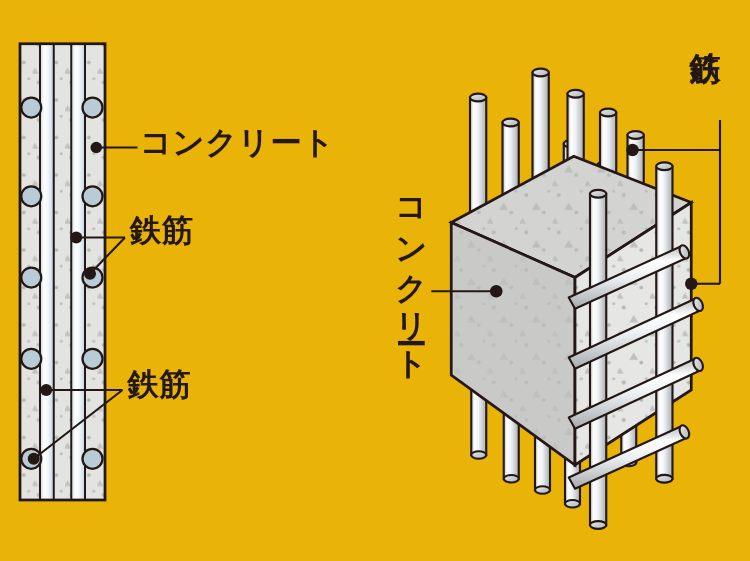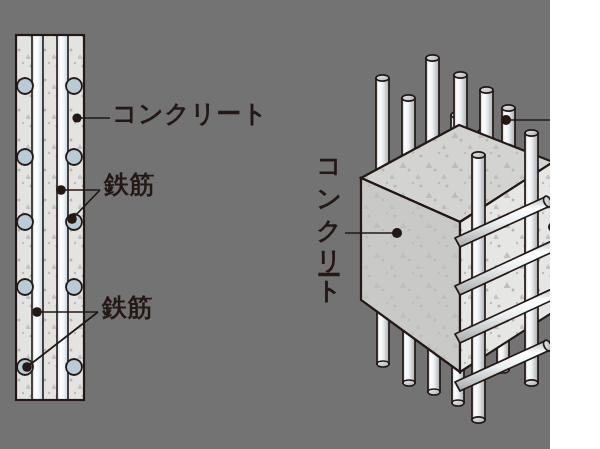--- a/index.html
+++ b/index.html
@@ -1,16 +1,16 @@
 <!DOCTYPE html>
 <html><head>
 <meta charset="utf-8">
 <style>
   html,body{margin:0;padding:0;background:#ffffff;}
-  #stage{position:relative;width:550px;height:449px;background:#737373;
+  #stage{position:relative;width:600px;height:449px;background:#eab308;
          font-family:"Liberation Sans","DejaVu Sans",sans-serif;overflow:hidden;text-align:center;}
   svg{position:absolute;left:0;top:0;}
   .jp-label{position:absolute;color:#231815;font-weight:700;
             font-family:"DejaVu Sans","Liberation Sans",sans-serif;
             white-space:nowrap;letter-spacing:0.5px;}
   .jp-h{font-size:25px;line-height:1;}
   .jp-v{font-size:25px;line-height:1.02;writing-mode:vertical-rl;
         text-orientation:upright;letter-spacing:1px;}
 </style>
 </head>

